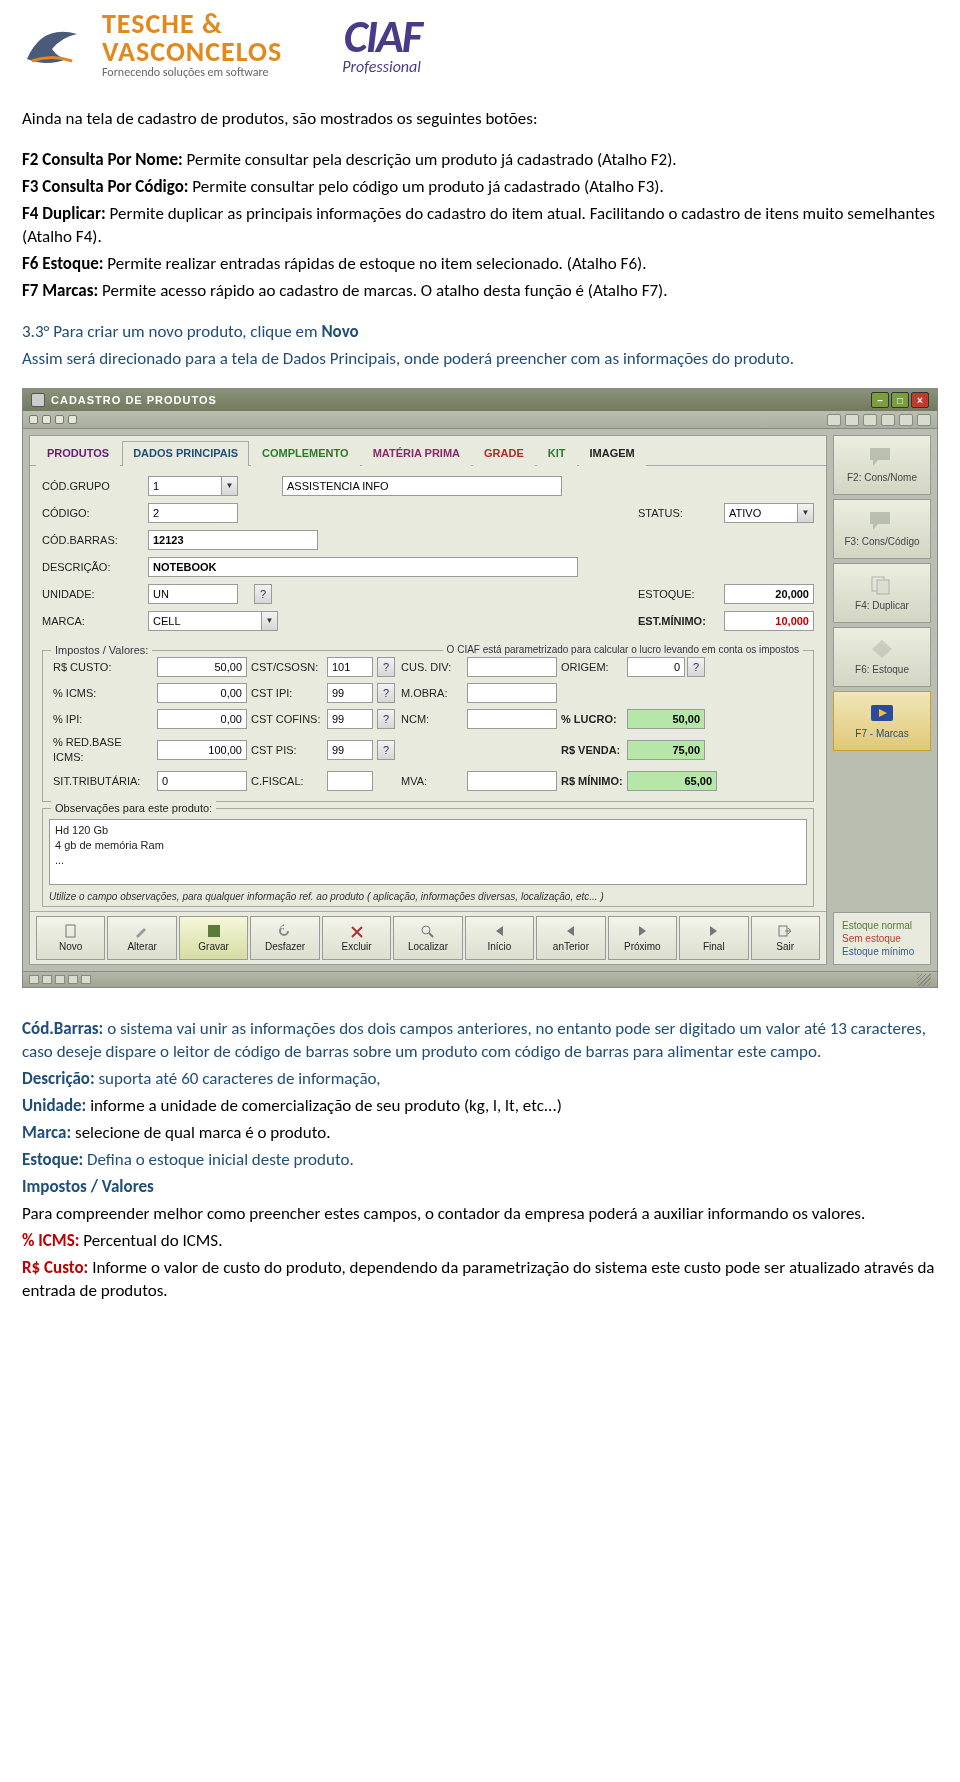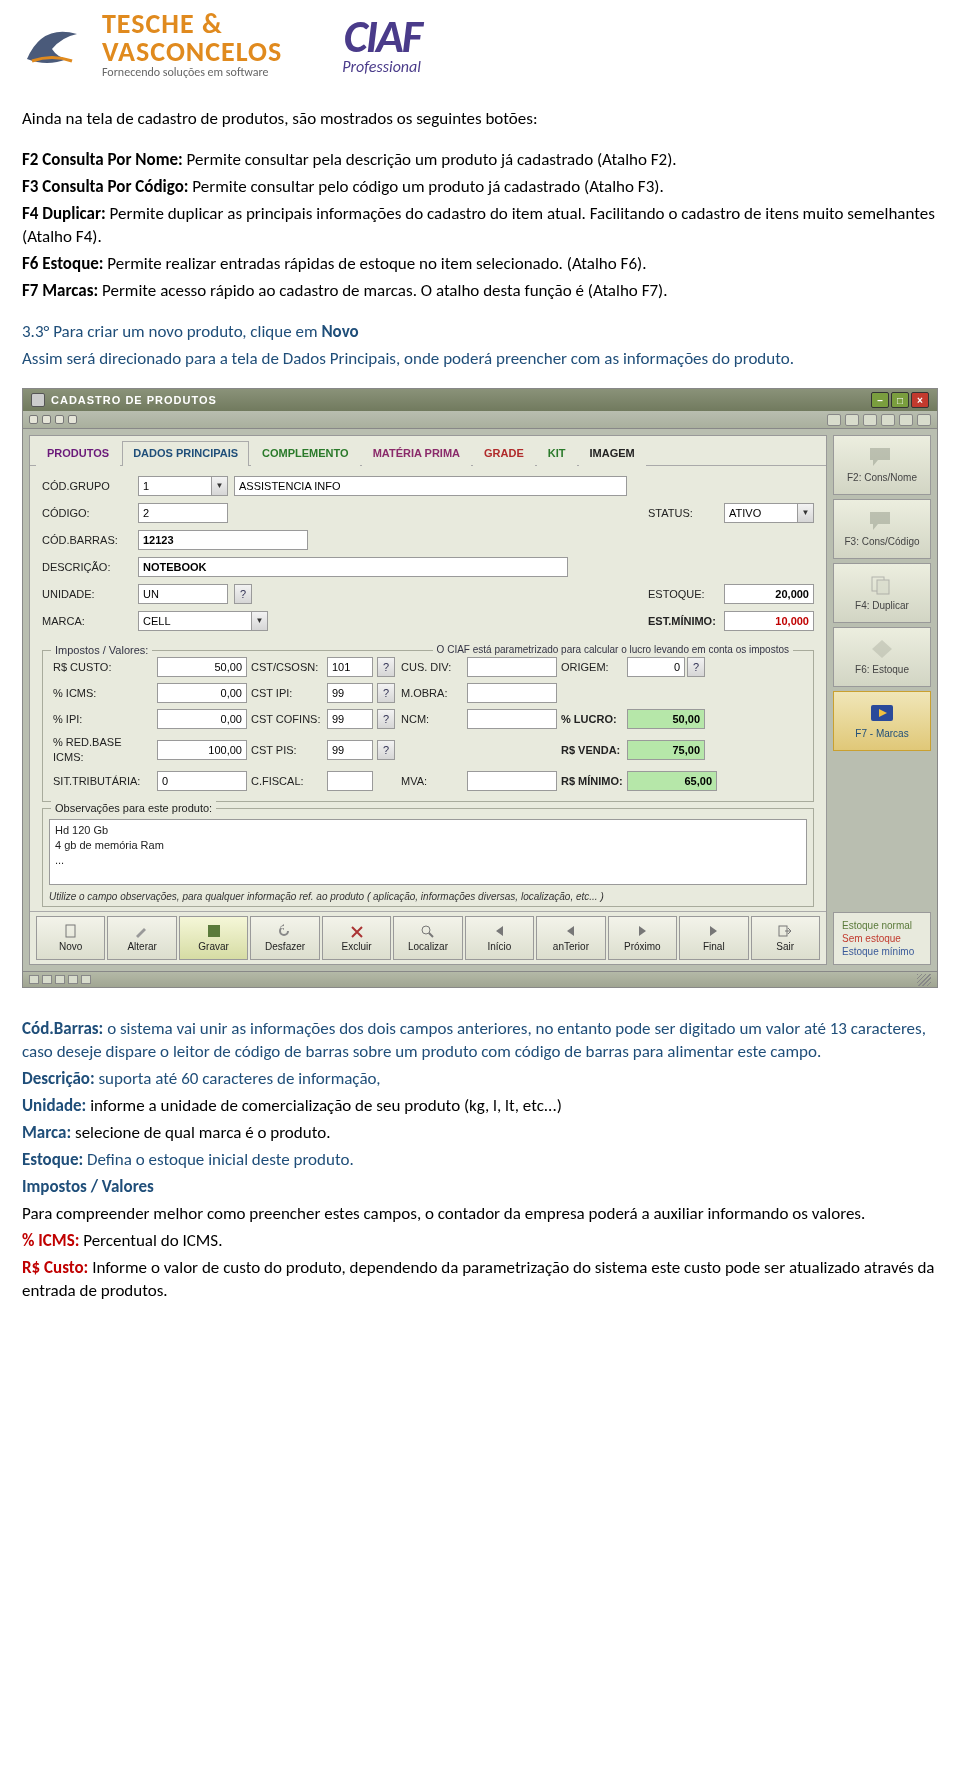--- a/index.html
+++ b/index.html
@@ -43,32 +43,32 @@
   .tab { padding: 4px 10px 5px 10px; font-size: 11px; font-weight: bold; border: 1px solid transparent; border-bottom: none; position: relative; top: 1px; background: #e8eadd; cursor: pointer; }
   .tab.active { border-color: #aaa; background: #e8eadd; color: #1f4e79; }
   .t-prod { color: #6a1a7a; }
   .t-comp { color: #2a7a2a; }
   .t-mat { color: #8a2a6a; }
   .t-grade { color: #b02a2a; }
   .t-kit { color: #2a7a2a; }
   .t-img { color: #222; }
 
   .form-area { padding: 10px 12px 6px 12px; }
-  .form-row { display: flex; align-items: center; margin-bottom: 7px; gap: 6px; }
+  .form-row { display: flex; align-items: center; margin-bottom: 7px; gap: 16px; }
   .lbl { width: 90px; font-size: 11px; }
   .lbl2 { width: 70px; font-size: 11px; text-align: left; }
   input[type=text] { font: inherit; font-size: 11px; padding: 2px 4px; border: 1px solid #9a9a9a; background: #fff; height: 20px; }
   .combo { position: relative; display: inline-flex; }
   .combo input { padding-right: 18px; }
   .combo-btn { position: absolute; right: 1px; top: 1px; width: 16px; height: 18px; background: linear-gradient(#f3f3f3,#d6d6d6); border-left: 1px solid #9a9a9a; display: flex; align-items: center; justify-content: center; font-size: 8px; color: #333; }
   .help-btn { width: 18px; height: 20px; border: 1px solid #9a9a9a; background: linear-gradient(#f3f3f3,#d6d6d6); display: inline-flex; align-items: center; justify-content: center; font-size: 11px; color: #335; cursor: pointer; }
 
   .fieldset { border: 1px solid #a8ab9c; margin: 6px 12px 0 12px; padding: 6px 10px 4px 10px; position: relative; }
   .fs-legend { position: absolute; top: -8px; left: 8px; background: #e8eadd; padding: 0 4px; font-size: 11px; color: #334; }
-  .fs-right { position: absolute; top: -8px; right: 20px; background: #e8eadd; padding: 0 4px; font-size: 10px; color: #334; }
+  .fs-right { position: absolute; top: -8px; right: 10px; background: #e8eadd; padding: 0 4px; font-size: 10px; color: #334; }
 
   .grid-row { display: grid; grid-template-columns: 100px 90px 72px 46px 20px 62px 90px 62px 80px; gap: 4px; align-items: center; margin-bottom: 6px; font-size: 11px; }
   .ta-r input { text-align: right; }
   .hl-green input { background: #b6e7a9; }
 
   .obs-area { margin: 6px 12px 0 12px; border: 1px solid #a8ab9c; position: relative; }
   .obs-legend { position: absolute; top: -8px; left: 8px; background: #e8eadd; padding: 0 4px; font-size: 11px; }
   .obs-text { background: #fff; border: 1px solid #9a9a9a; margin: 10px 6px 2px 6px; height: 66px; padding: 3px 5px; font-size: 11px; white-space: pre-line; overflow: hidden; }
   .obs-hint { font-size: 10px; color: #333; padding: 3px 6px; font-style: italic; }
 
@@ -167,21 +167,21 @@
           <div class="tab t-img">IMAGEM</div>
         </div>
 
         <div class="form-area">
           <div class="form-row">
             <span class="lbl">CÓD.GRUPO</span>
             <span class="combo">
                 <input type="text" style="width: 90px;" value="1">
                 <span class="combo-btn">▼</span>
               </span>
-            <input type="text" style="width: 393px;" value="ASSISTENCIA INFO">
+            <input type="text" style="width: 280px; margin-left: 28px;" value="ASSISTENCIA INFO">
           </div>
           <div class="form-row">
             <span class="lbl">CÓDIGO:</span>
             <input type="text" style="width: 90px;" value="2">
             <span style="flex:1"></span>
             <span class="lbl2">STATUS:</span>
             <span class="combo">
                 <input type="text" style="width: 90px;" value="ATIVO">
                 <span class="combo-btn">▼</span>
               </span>

